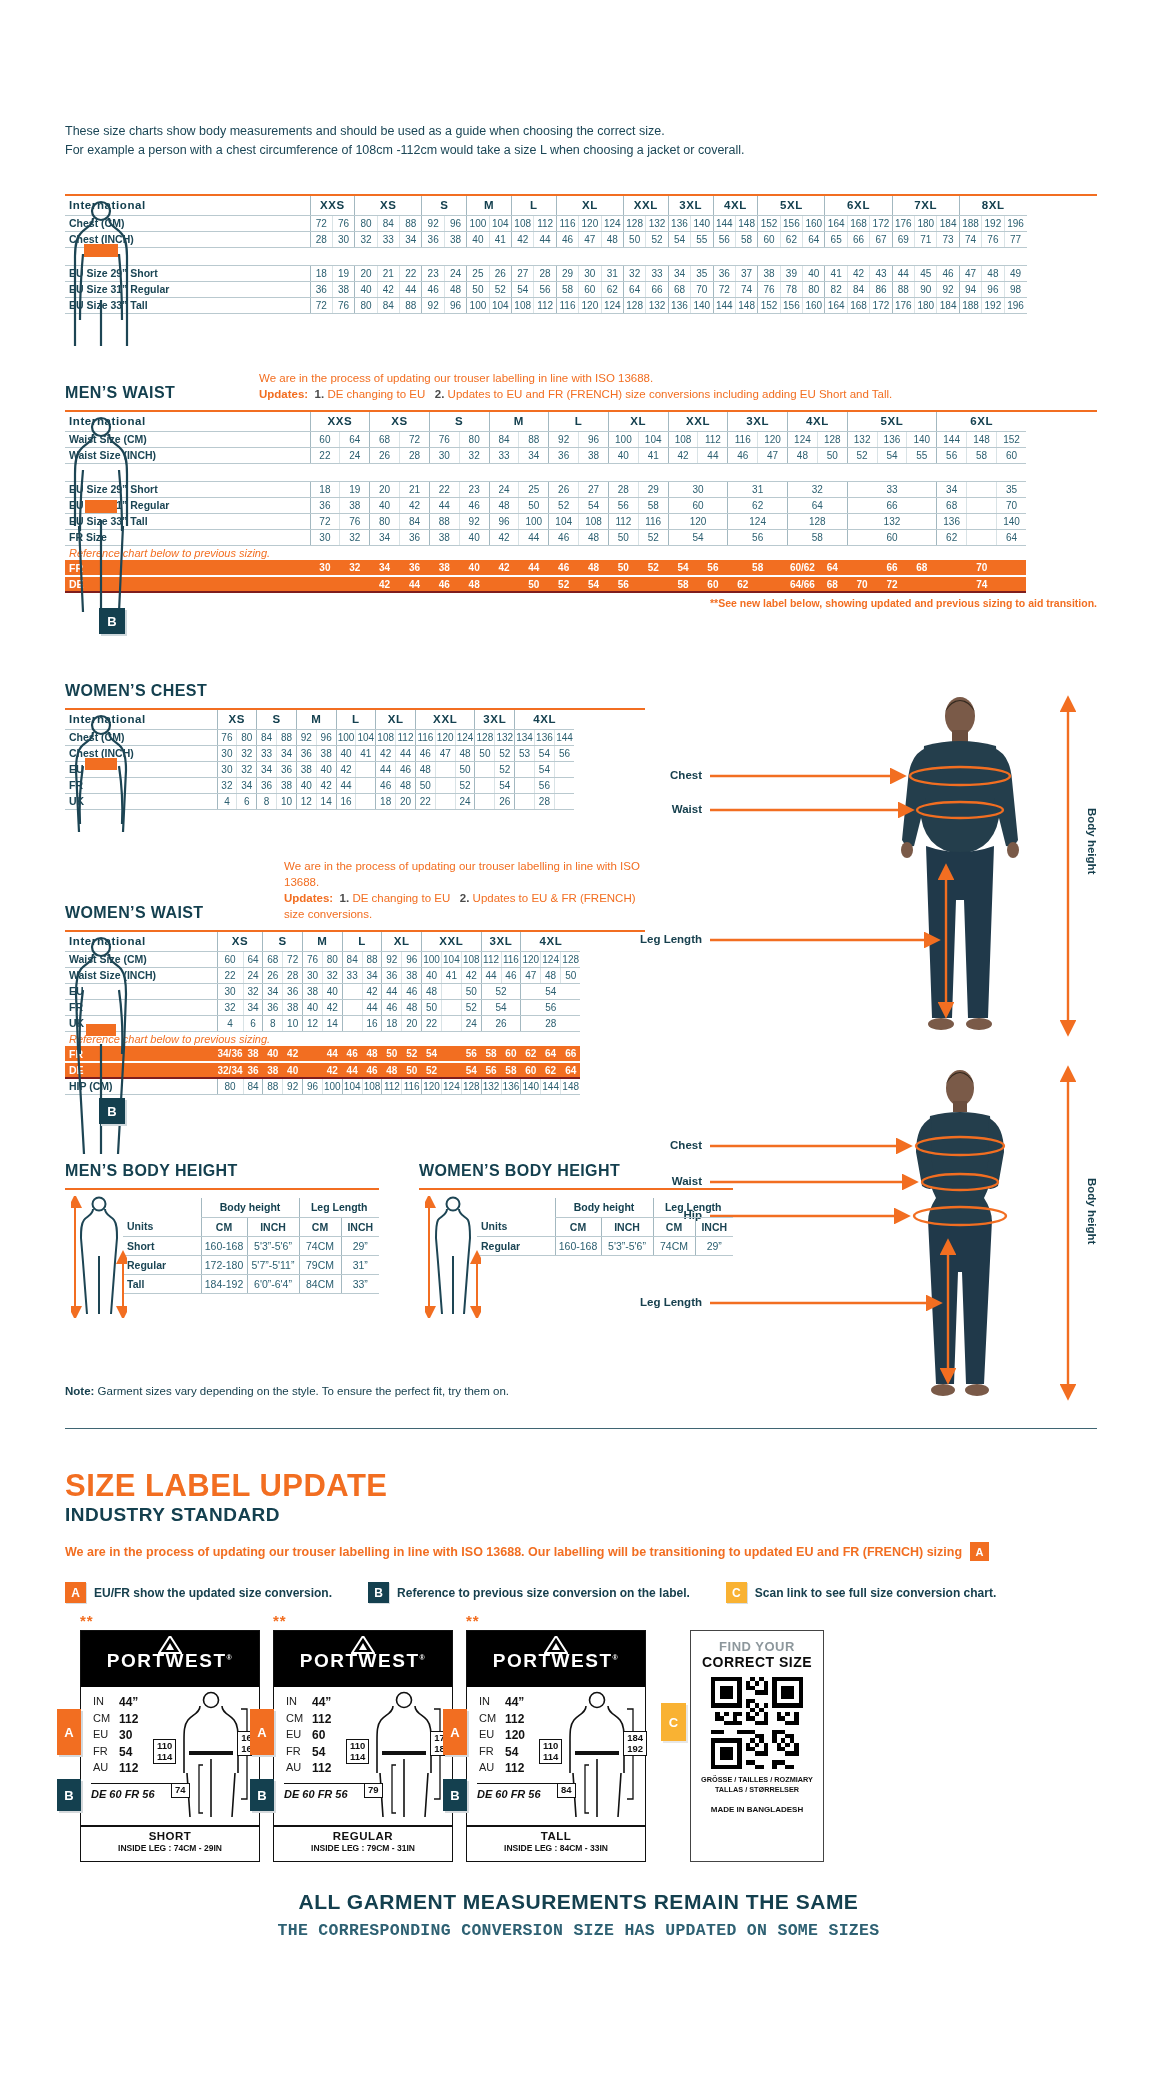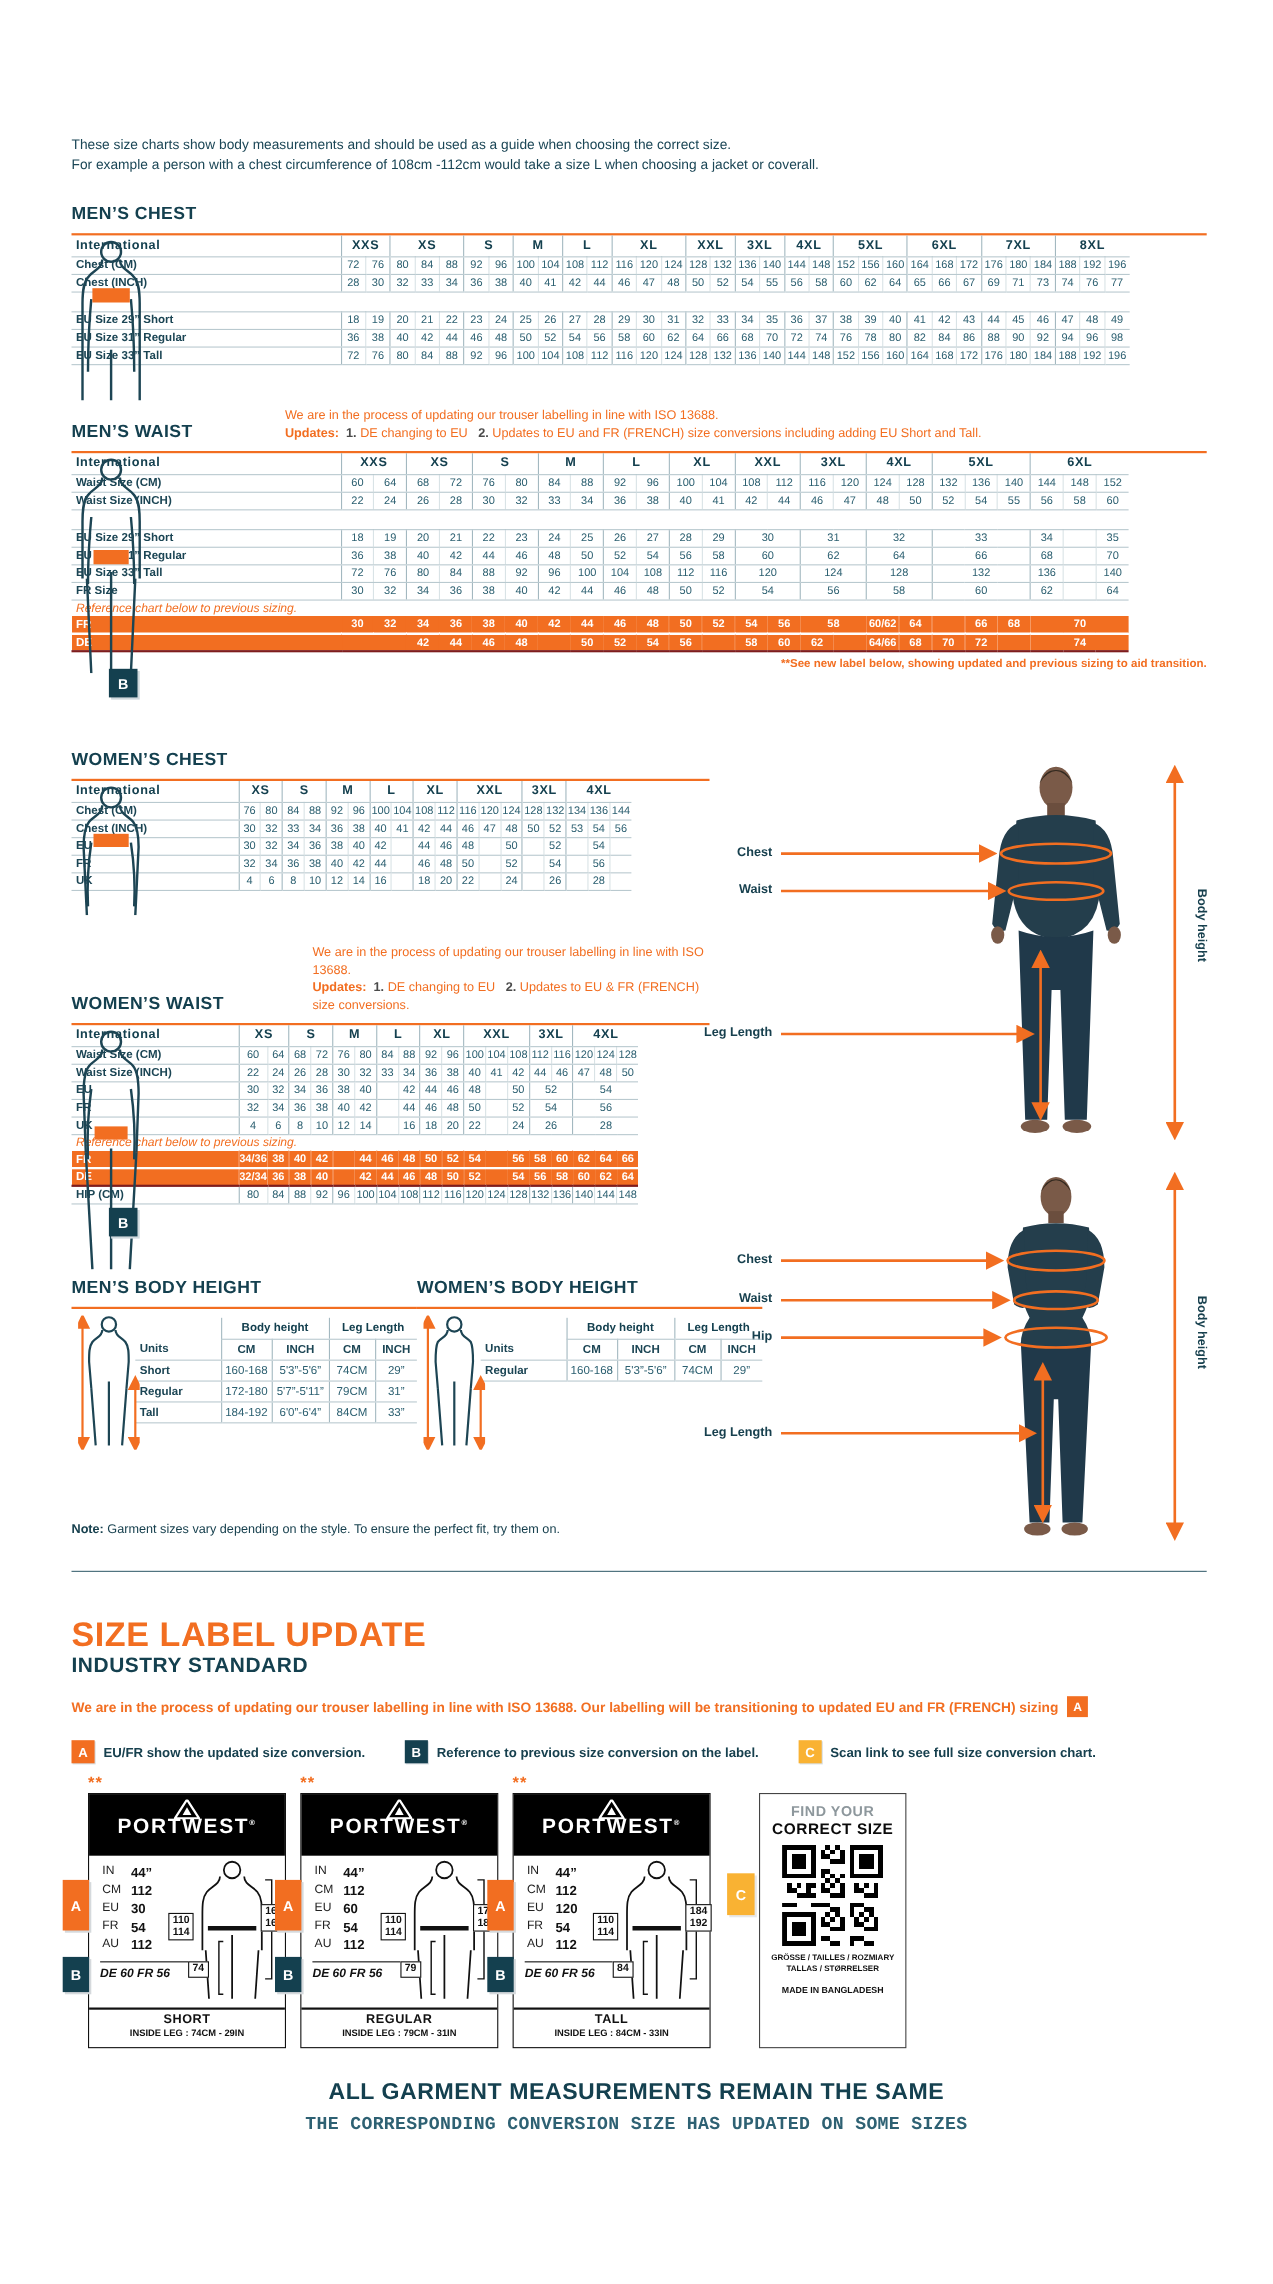--- a/index.html
+++ b/index.html
@@ -31,21 +31,21 @@
   table.sz tr.orange td{background:#f26e21;color:#fff;border-color:#f26e21;font-weight:bold;}
   table.sz tr.orange td.lbl{color:#fff;}
   table.sz tr.o1 td{border-bottom:2px solid #fff;}
   table.sz tr.o2 td{border-bottom:2px solid #7f1d1d;}
   .tfig-box{position:absolute;left:6px;top:4px;pointer-events:none;}
   .footnote{margin-top:4px;text-align:right;color:#f26e21;font-size:10.5px;font-weight:600;}
   .b-badge{position:absolute;width:26px;height:26px;background:#14404f;color:#fff;font-weight:bold;
     font-size:13px;display:flex;align-items:center;justify-content:center;box-shadow:2px 2px 0 #cfd8dc;}
 
   
-  .bh-row{display:flex;}
+  .bh-row{display:flex;gap:40px;}
   .bh-block{position:relative;}
   table.ht{border-collapse:collapse;table-layout:fixed;margin-left:58px;margin-top:8px;}
   table.ht td{border-left:1px solid #a3b8c0;border-bottom:1px solid #b9c9cf;text-align:center;
     font-size:10.5px;color:#2b5f70;height:19px;padding:1px 2px;}
   table.ht td.lbl{border-left:none;text-align:left;font-weight:bold;color:#1b4554;padding-left:4px;}
   table.ht tr.h1 td{font-weight:bold;color:#14404f;border-bottom:1px solid #b9c9cf;}
   table.ht tr.h1 td.lbl{border-bottom:none;}
   table.ht tr.h2 td{font-weight:bold;color:#1b4554;}
   .bh-wrap{border-top:2.5px solid #f26e21;margin-top:8px;}
 
@@ -120,21 +120,20 @@
       </marker>
     </defs>
   </svg>
 
   <div id="intro" class="abs">
     <div>These size charts show body measurements and should be used as a guide when choosing the correct size.</div>
     <div>For example a person with a chest circumference of 108cm -112cm would take a size L when choosing a jacket or coverall.</div>
   </div>
 
   <div class="abs" style="left:65px;top:186px;width:1032px;">
-    <div class="sec-heading">MEN’S CHEST</div>
     <div class="tbl-wrap">
       <div class="tfig-box">
         <svg width="60" height="146" viewBox="0 0 60 146" fill="none" stroke="#1d4554" stroke-width="2.2">
           <circle cx="30" cy="11" r="9"></circle>
           <path d="M22,18 C22,26 14,28 10,33 C5,38 4,46 4,58 L4,146"></path>
           <path d="M38,18 C38,26 46,28 50,33 C55,38 56,46 56,58 L56,146"></path>
           <path d="M12,54 C10,75 9,95 9,120"></path>
           <path d="M48,54 C50,75 51,95 51,120"></path>
           <rect x="13" y="44" width="34" height="13" fill="#f26e21" stroke="none"></rect>
           <path d="M30,100 L30,146"></path>

